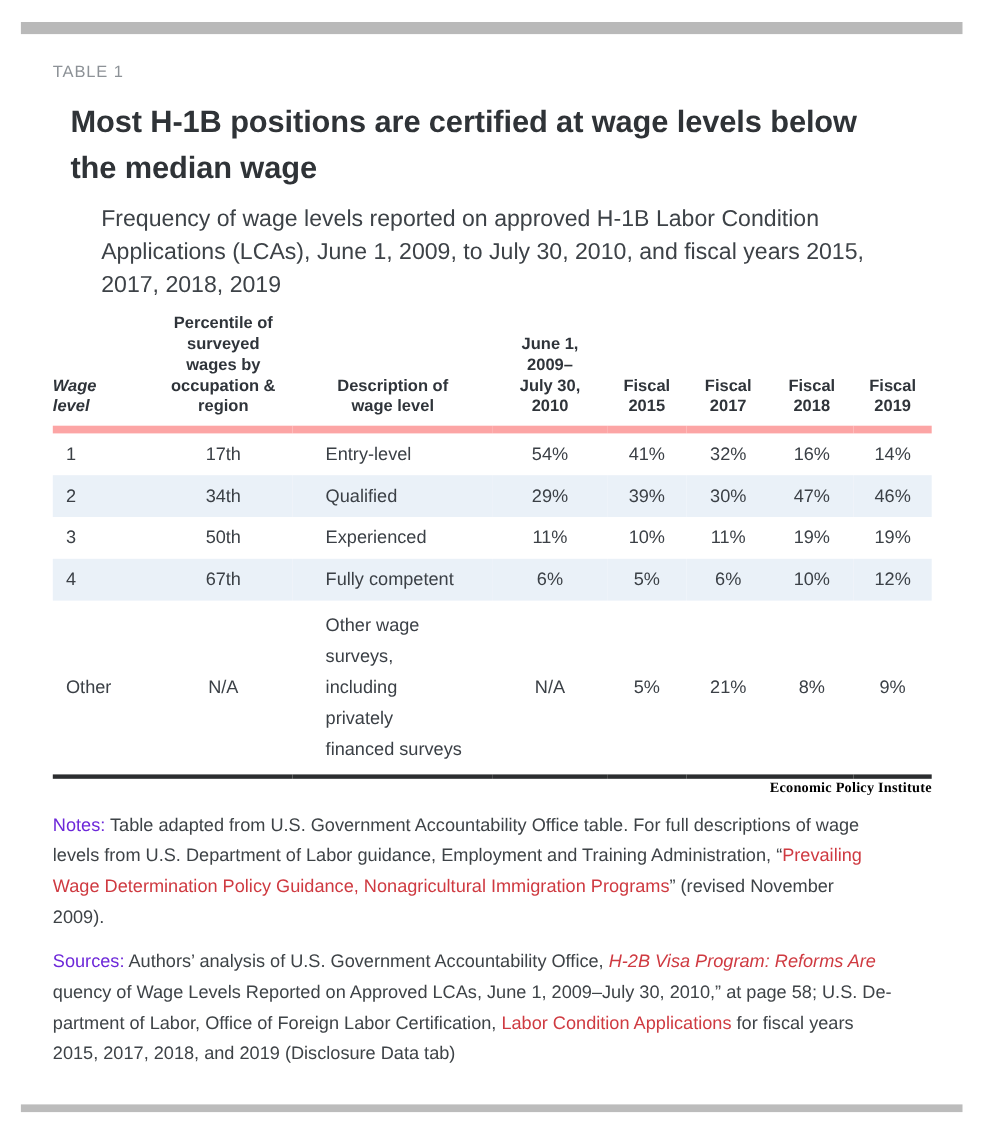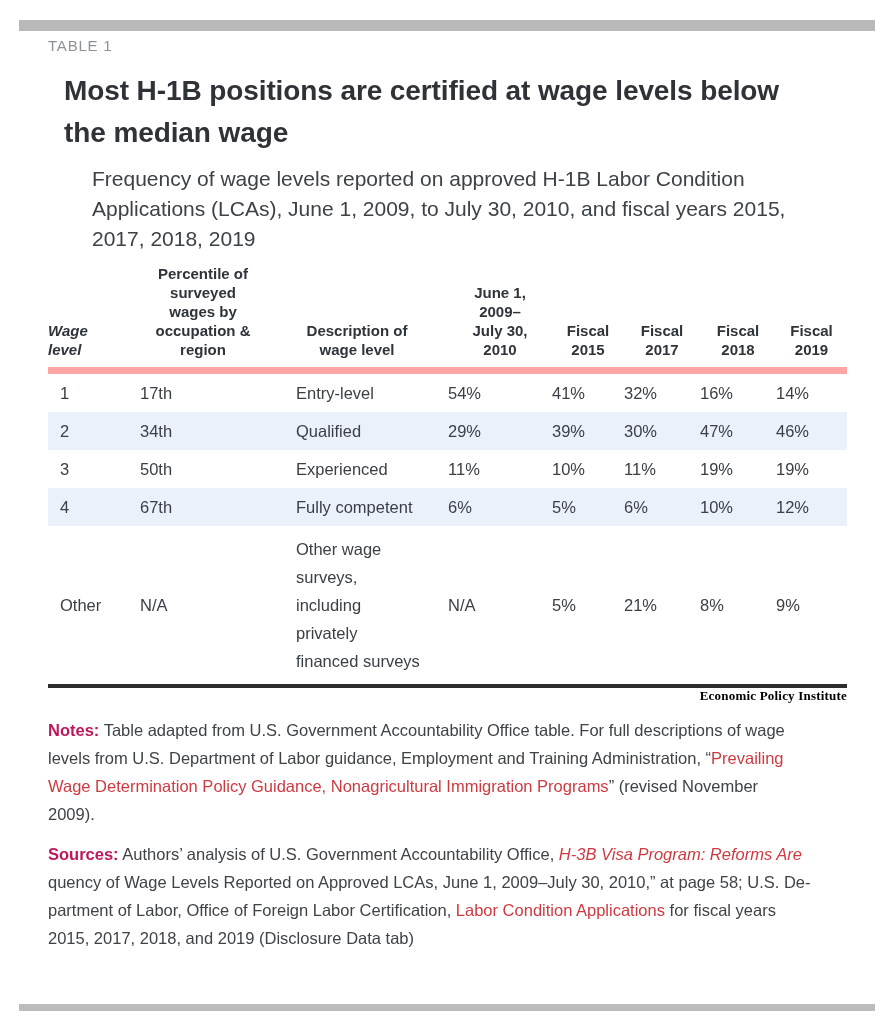--- a/index.html
+++ b/index.html
@@ -3,42 +3,42 @@
 <meta charset="utf-8">
 <style>
   html,body{margin:0;padding:0;background:#ffffff;}
   .page{
     position:relative;width:893px;height:1024px;background:#ffffff;overflow:hidden;
     font-family:"Liberation Sans",sans-serif;
   }
   .bar{position:absolute;left:19px;width:856px;background:#b9b9b9;}
   .bar-top{top:20px;height:11px;}
   .bar-bottom{top:1004px;height:7px;background:#bcbcbc;}
-  .content{position:absolute;left:48px;top:38px;width:800px;}
+  .content{position:absolute;left:48px;top:58px;width:800px;}
   .kicker{font-size:15px;color:#8d9297;letter-spacing:0.8px;line-height:16px;font-weight:400;}
   h1.title{margin:16px 0 0 16px;font-size:28px;font-weight:bold;color:#2f3337;line-height:42px;letter-spacing:-0.1px;}
   .subtitle{margin-top:10px;font-size:21px;color:#3d4247;line-height:30px;margin-left:44px;}
   table.wage{margin-top:10px;border-collapse:collapse;table-layout:fixed;width:799px;border-bottom:4px solid #2b2d2f;}
   table.wage thead th{
     vertical-align:bottom;font-size:15px;font-weight:bold;color:#2f343a;
     line-height:19px;padding:0 0 8px 0;border-bottom:7px solid #fca5a5;
   }
   th.a-left{text-align:left;padding-left:12px;font-style:italic;}
   th.a-center{text-align:center;}
-  table.wage tbody td{font-size:16.5px;color:#3b4046;line-height:20px;padding:9px 0;text-align:left;vertical-align:middle;}
+  table.wage tbody td{font-size:16.5px;color:#3b4046;line-height:20px;padding:9px 0;text-align:center;vertical-align:middle;}
   table.wage tbody td.a-left{text-align:left;padding-left:12px;}
   table.wage tbody td.desc{text-align:left;padding-left:30px;}
   tr.alt{background:#eaf1f8;}
   tr.tall td{vertical-align:top;padding-top:8px;padding-bottom:4px;}
   tr.tall td.va-mid{vertical-align:middle;}
   tr.tall td.desc{line-height:28px;}
   .branding{width:799px;text-align:right;font-family:"Liberation Serif",serif;font-weight:bold;font-size:13px;color:#000000;letter-spacing:0.2px;}
   .para{margin-top:12px;font-size:16.5px;line-height:28px;color:#3e4347;}
   .seg-n{color:#3e4347;}
-  .seg-b{font-weight:bold;color:#be185d;}
+  .seg-b{font-weight:normal;color:#6d28d9;}
   .seg-r{color:#cf3a41;}
   .seg-ri{color:#cf3a41;font-style:italic;}
 </style>
 </head>
 <body>
 
 <div class="page">
   <div class="bar bar-top"></div>
 
   <div class="content">
@@ -124,21 +124,21 @@
     </table>
 
     <div class="branding">Economic Policy Institute</div>
     <div class="para">
         <div class="rt-line"><span class="seg-b">Notes:</span><span class="seg-n"> Table adapted from U.S. Government Accountability Office table. For full descriptions of wage</span></div>
         <div class="rt-line"><span class="seg-n">levels from U.S. Department of Labor guidance, Employment and Training Administration, “</span><span class="seg-r">Prevailing</span></div>
         <div class="rt-line"><span class="seg-r">Wage Determination Policy Guidance, Nonagricultural Immigration Programs</span><span class="seg-n">” (revised November</span></div>
         <div class="rt-line"><span class="seg-n">2009).</span></div>
       </div>
     <div class="para">
-        <div class="rt-line"><span class="seg-b">Sources:</span><span class="seg-n"> Authors’ analysis of U.S. Government Accountability Office, </span><span class="seg-ri">H-3B Visa Program: Reforms Are</span></div>
+        <div class="rt-line"><span class="seg-b">Sources:</span><span class="seg-n"> Authors’ analysis of U.S. Government Accountability Office, </span><span class="seg-ri">H-2B Visa Program: Reforms Are</span></div>
         <div class="rt-line"><span class="seg-n">quency of Wage Levels Reported on Approved LCAs, June 1, 2009–July 30, 2010,” at page 58; U.S. De-</span></div>
         <div class="rt-line"><span class="seg-n">partment of Labor, Office of Foreign Labor Certification, </span><span class="seg-r">Labor Condition Applications</span><span class="seg-n"> for fiscal years</span></div>
         <div class="rt-line"><span class="seg-n">2015, 2017, 2018, and 2019 (Disclosure Data tab)</span></div>
       </div>
   </div>
 
   <div class="bar bar-bottom"></div>
 </div>
 
 </body></html>

